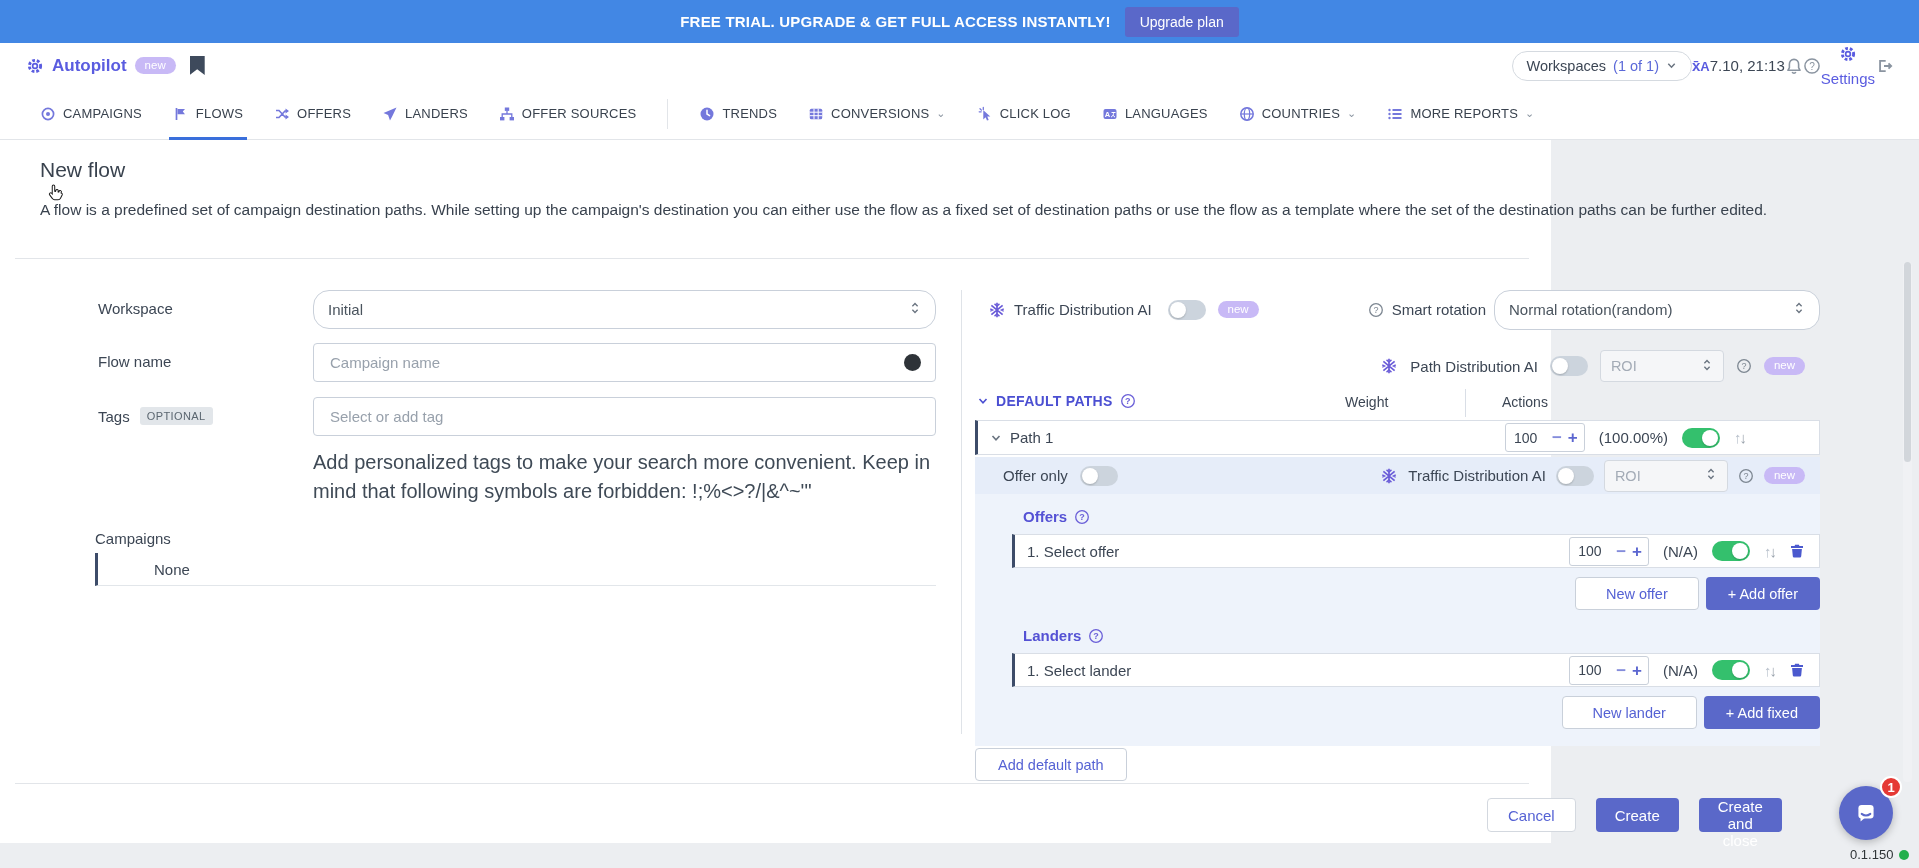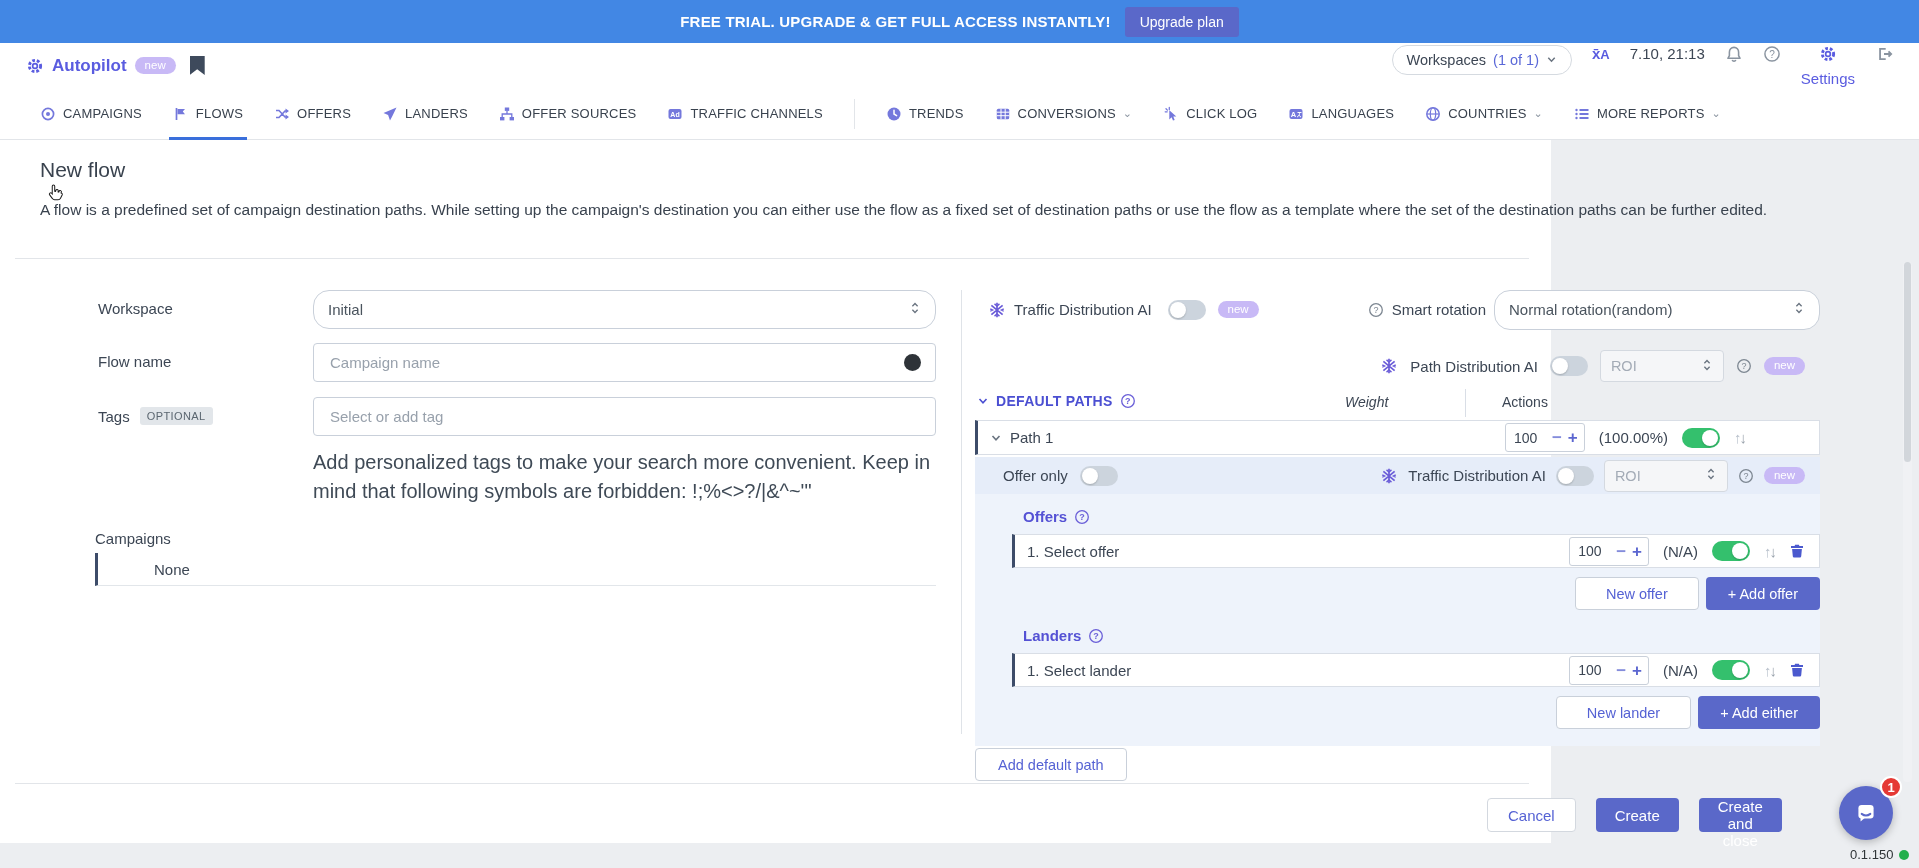--- a/index.html
+++ b/index.html
@@ -7,21 +7,21 @@
   
   #banner{position:absolute;left:0;top:0;width:1919px;height:43px;background:#4287e4;display:flex;align-items:center;justify-content:center;gap:14px;}
   #banner .btxt{color:#fff;font-size:15px;font-weight:bold;letter-spacing:.2px;}
   .btn-primary{background:#5a68c9;color:#fff;border:none;border-radius:3px;font-size:14px;padding:7px 15px;cursor:pointer;font-family:inherit;}
   
   #header{position:absolute;left:0;top:43px;width:1919px;height:45px;background:#fff;display:flex;align-items:center;padding:0 26px;box-sizing:border-box;}
   .brand{display:flex;align-items:center;gap:8px;}
   .brand .bname{color:#5a5ce0;font-size:17px;font-weight:bold;}
   .badge-new{background:#c8b9f6;color:#fff;font-size:11.5px;border-radius:10px;padding:2px 10px;line-height:1.2;}
   .bookmark{width:15px;height:19px;background:#3e4a5c;clip-path:polygon(0 0,100% 0,100% 100%,50% 70%,0 100%);margin-left:14px;}
-  #header .right{margin-left:auto;display:flex;align-items:flex-start;gap:20px;}
+  #header .right{margin-left:auto;display:flex;align-items:center;}
   .ws-pill{display:flex;align-items:center;gap:7px;border:1px solid #d5dae0;border-radius:16px;padding:6px 14px;font-size:14.5px;color:#3c4654;}
   .ws-pill .cnt{color:#5a68d8;}
   .hicon{width:18px;height:18px;display:inline-block;}
   .time{font-size:15px;color:#3c4654;}
   .settings-link{display:flex;align-items:center;gap:7px;color:#5a5ce0;font-size:15px;flex-direction:column;}
   .translate{color:#5a5ce0;font-size:15px;font-weight:bold;}
   
   #nav{position:absolute;left:0;top:88px;width:1919px;height:52px;background:#fff;border-bottom:1px solid #e2e5e9;display:flex;align-items:center;padding-left:40px;box-sizing:border-box;gap:31px;}
   .nav-item{position:relative;display:flex;align-items:center;gap:7px;height:52px;font-size:13px;color:#39424e;letter-spacing:.2px;cursor:pointer;white-space:nowrap;}
   .nav-item svg{width:16px;height:16px;}
@@ -60,21 +60,21 @@
   .toggle::after{content:"";position:absolute;width:16px;height:16px;border-radius:50%;background:#fff;top:2px;left:2px;box-shadow:0 1px 2px rgba(0,0,0,.2);}
   .toggle.on{background:#34c06d;}
   .toggle.on::after{left:20px;}
   .ml12{margin-left:12px;}
   .sm-rot{margin-left:auto;display:flex;align-items:center;gap:8px;}
   .sm-rot .select{width:296px;height:38px;}
   .sel-dis{width:124px;height:32px;border:1px solid #d4d9e0;border-radius:4px;background:#f5f6f8;display:flex;align-items:center;padding:0 10px;font-size:14.5px;color:#a3abb6;box-sizing:border-box;}
   .sel-dis .caret{margin-left:auto;}
   .tbl-head{position:relative;height:31px;margin-top:7px;}
   .dp-heading{position:absolute;left:2px;top:4px;display:flex;align-items:center;gap:7px;color:#4b4fd2;font-size:14px;font-weight:bold;letter-spacing:.3px;cursor:pointer;}
-  .col-weight{position:absolute;left:370px;top:5px;font-size:14px;color:#3c4654;font-style:italic;}
+  .col-weight{position:absolute;left:370px;top:5px;font-size:14px;color:#3c4654;}
   .col-actions{position:absolute;left:527px;top:5px;font-size:14px;color:#3c4654;}
   .col-div{position:absolute;left:490px;top:0;width:1px;height:28px;background:#d9dee6;}
   .path-row{position:relative;height:35px;background:#fff;border:1px solid #d9dee6;border-left:3px solid #3d4c69;display:flex;align-items:center;box-sizing:border-box;padding:0 12px;font-size:15px;color:#3c4654;}
   .path-row .ctrls{margin-left:auto;display:flex;align-items:center;gap:14px;margin-right:62px;}
   .weight-box{display:flex;align-items:center;border:1px solid #c9d0da;border-radius:3px;background:#fff;height:27px;padding:0 6px;gap:6px;}
   .weight-box input{width:30px;border:none;outline:none;font-size:14px;color:#3c4654;font-family:inherit;}
   .wminus,.wplus{color:#5b66d0;font-size:17px;font-weight:bold;cursor:pointer;line-height:1;}
   .wminus{opacity:.75;}
   .pct{font-size:15px;color:#3c4654;}
   .sort{font-size:15px;color:#b9c1cc;cursor:pointer;letter-spacing:-2px;}
@@ -272,26 +272,20 @@
           <use href="#i-send"></use>
         </svg>
         <span>LANDERS</span>
       </div>
     <div class="nav-item">
         <svg>
           <use href="#i-sitemap"></use>
         </svg>
         <span>OFFER SOURCES</span>
       </div>
-    <div class="nav-item">
-        <svg>
-          <use href="#i-ad"></use>
-        </svg>
-        <span>TRAFFIC CHANNELS</span>
-      </div>
     <div class="nav-sep"></div>
     <div class="nav-item">
         <svg>
           <use href="#i-clock"></use>
         </svg>
         <span>TRENDS</span>
       </div>
     <div class="nav-item">
         <svg>
           <use href="#i-grid"></use>
@@ -510,21 +504,21 @@
             <span class="pct">(N/A)</span>
             <span class="toggle on"></span>
             <span class="sort">↑<span class="dn">↓</span></span>
             <svg class="icon16">
                 <use href="#i-trash"></use>
               </svg>
           </div>
         </div>
         <div class="btn-row">
           <button class="btn-ghost">New lander</button>
-          <button class="btn-add">+ Add either</button>
+          <button class="btn-add">+ Add fixed</button>
         </div>
       </div>
 
       <button class="add-path">Add default path</button>
     </div>
 
     <div class="hr" style="top:643px"></div>
     <div id="foot-btns">
       <button class="btn-cancel">Cancel</button>
       <button class="btn-create">Create</button>

